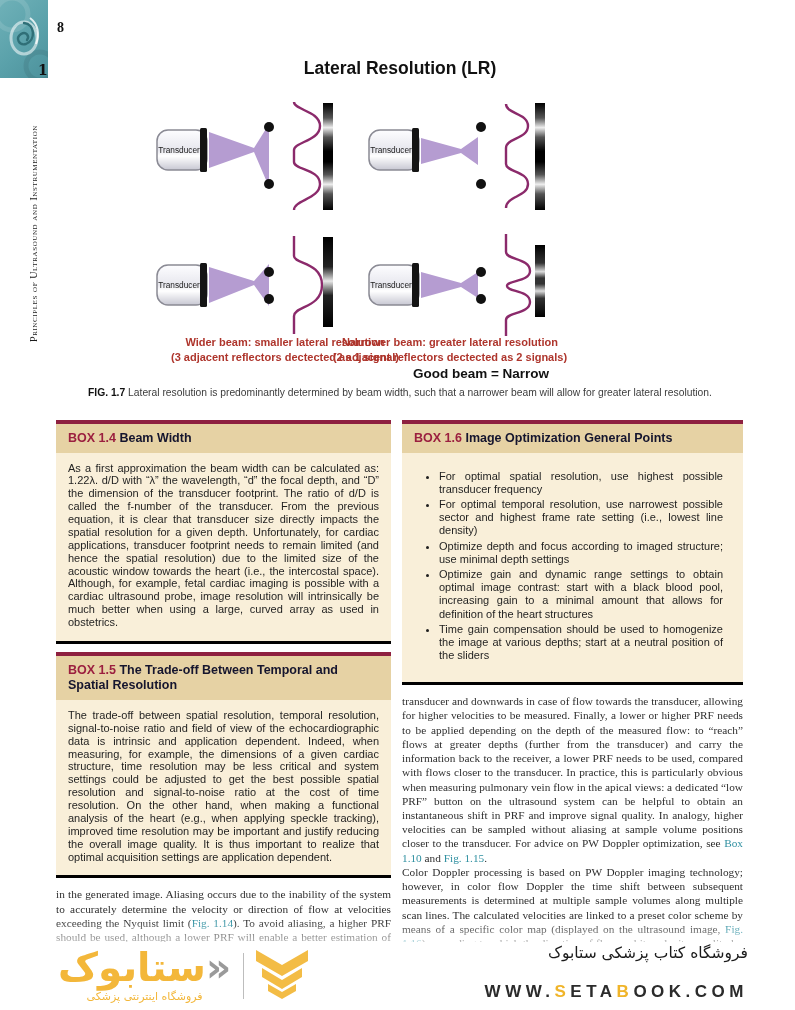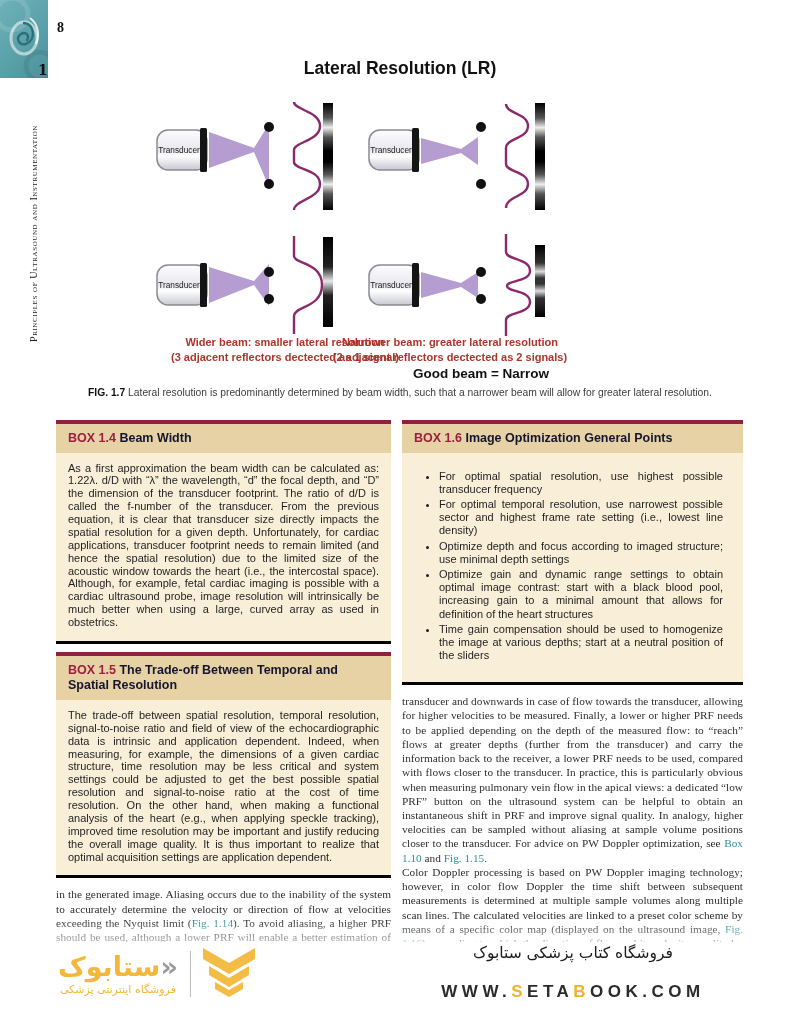--- a/index.html
+++ b/index.html
@@ -51,27 +51,27 @@
               text-align:justify;color:#2e2e2e;margin:9px 0 0 0;}
   .xref{color:#2e8fa0;text-decoration:none;}
   .sub-heading{margin:11px 0 4px 0;font-size:13.5px;font-weight:bold;color:#111;}
 
   
   .fade{position:absolute;left:0;right:0;top:920px;height:44px;z-index:5;
         background:linear-gradient(to bottom,rgba(255,255,255,0),#ffffff 80%);}
   .footer{position:absolute;left:0;right:0;top:942px;height:68px;background:#fff;z-index:6;}
   .logo-area{position:absolute;left:58px;top:6px;display:flex;align-items:center;gap:12px;}
   .logo-text-block{text-align:center;}
-  .logo-line{font-size:27px;font-weight:bold;line-height:1;direction:rtl;
+  .logo-line{font-size:39px;font-weight:bold;line-height:1;direction:rtl;
              font-family:"DejaVu Sans",sans-serif;}
   .logo-guillemet{color:#9a9a9a;} .logo-word{color:#f3b73a;}
   .logo-subtitle{margin-top:3px;font-size:11px;color:#f3b73a;direction:rtl;
                  font-family:"DejaVu Sans",sans-serif;}
   .logo-divider{width:1px;height:46px;background:#bdbdbd;}
-  .footer-right{position:absolute;left:398px;top:2px;width:350px;text-align:center;}
+  .footer-right{position:absolute;left:398px;top:2px;width:350px;text-align:right;}
   .persian-title{font-size:15.5px;color:#1b1b1b;direction:rtl;
                  font-family:"DejaVu Sans",sans-serif;}
   .site-url{margin-top:20px;font-size:17px;font-weight:bold;letter-spacing:4.5px;
             color:#2b2b2b;}
   .accent{color:#f0b429;}
 </style>
 </head>
 <body>
 
 <svg width="0" height="0" style="position:absolute" aria-hidden="true">

